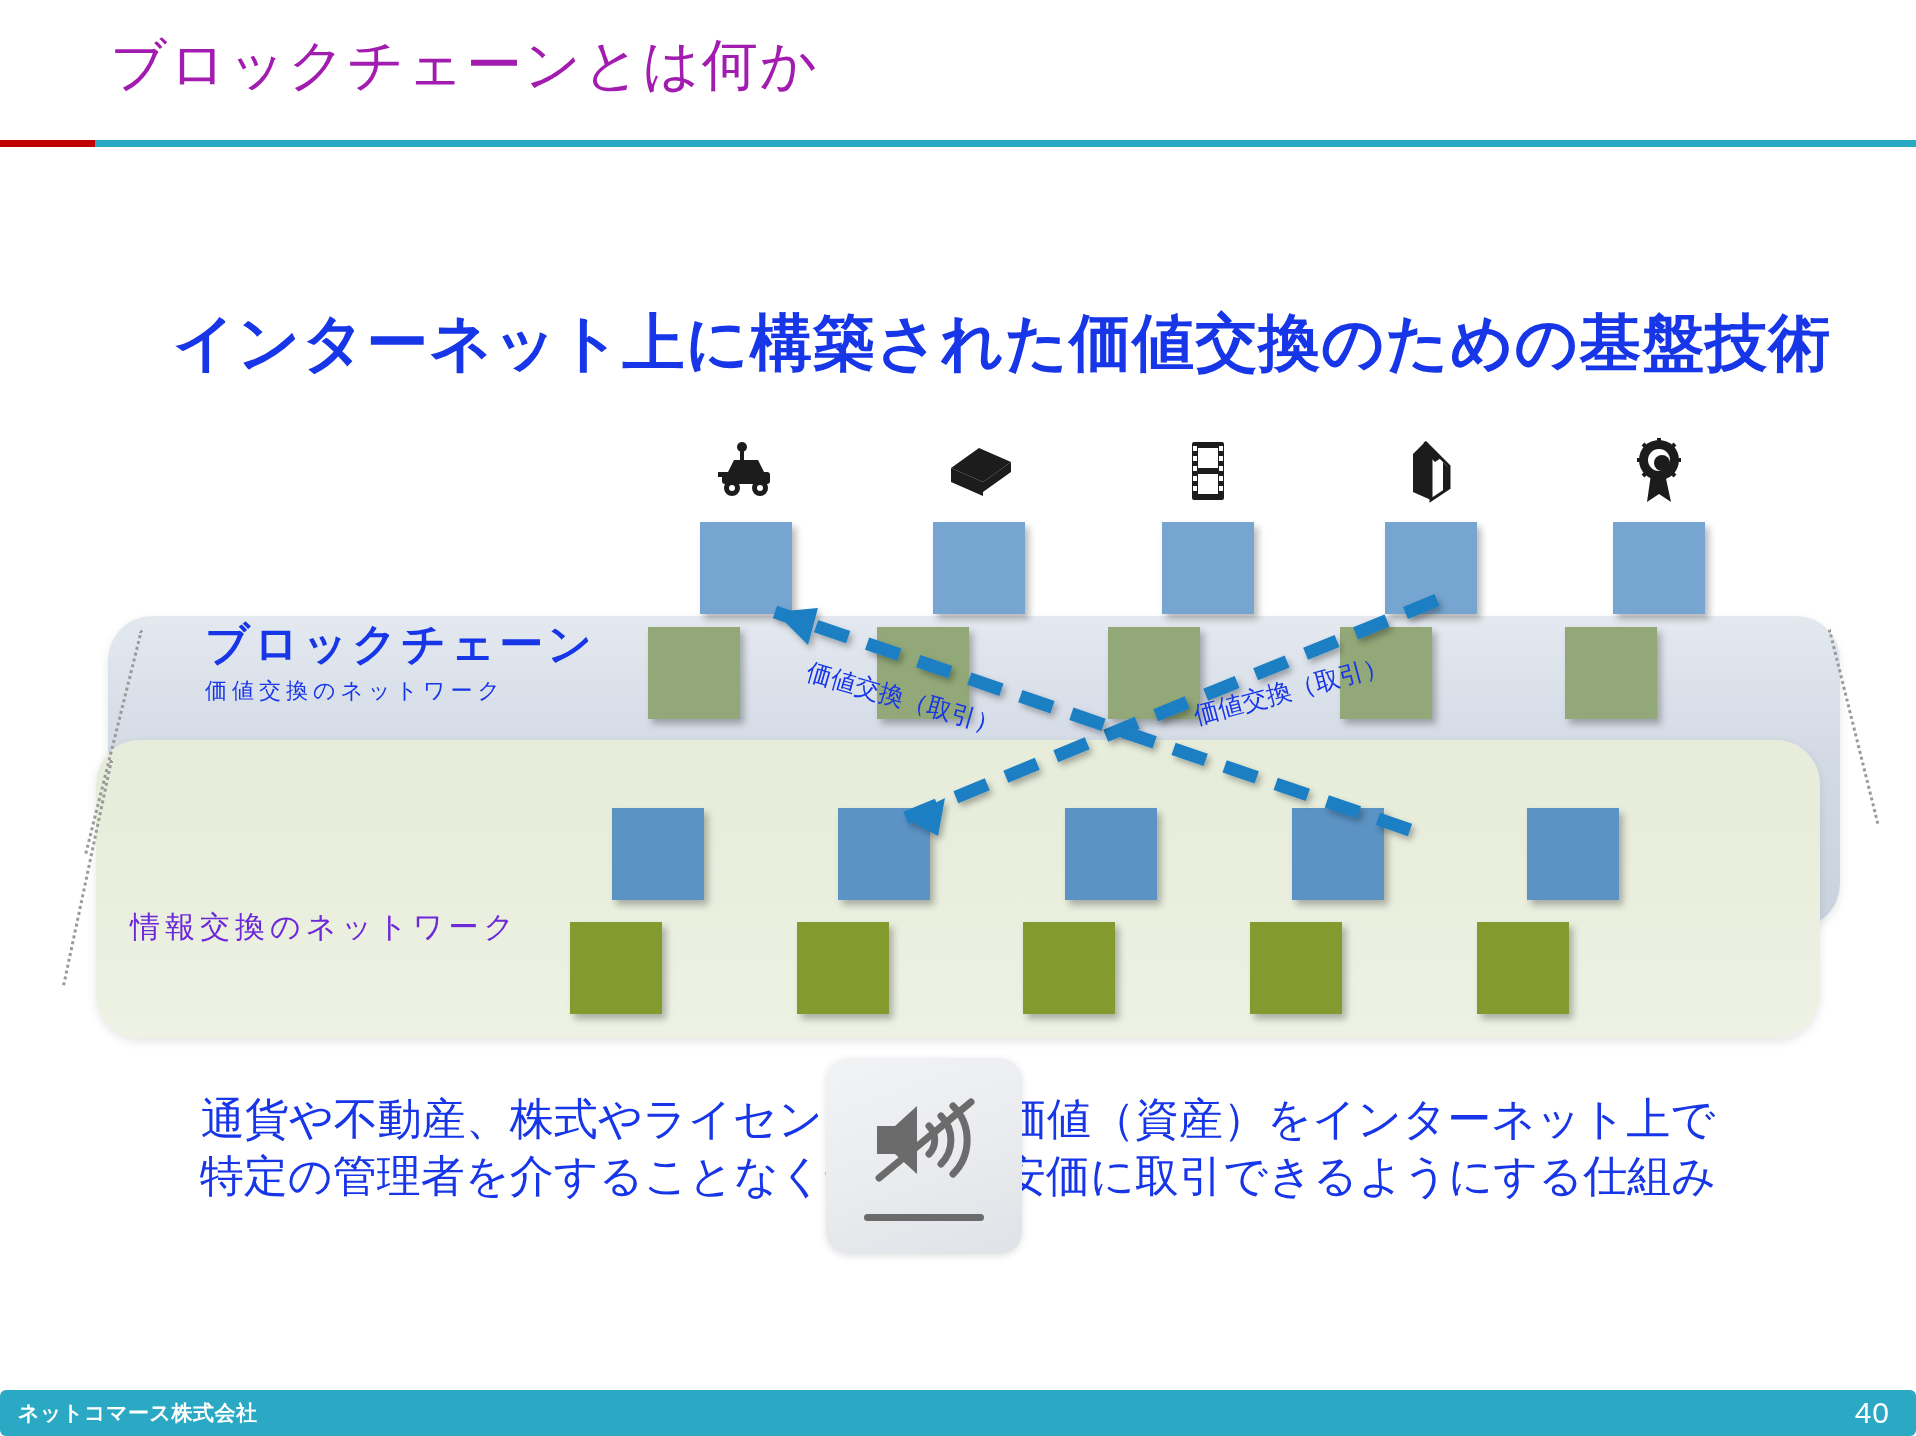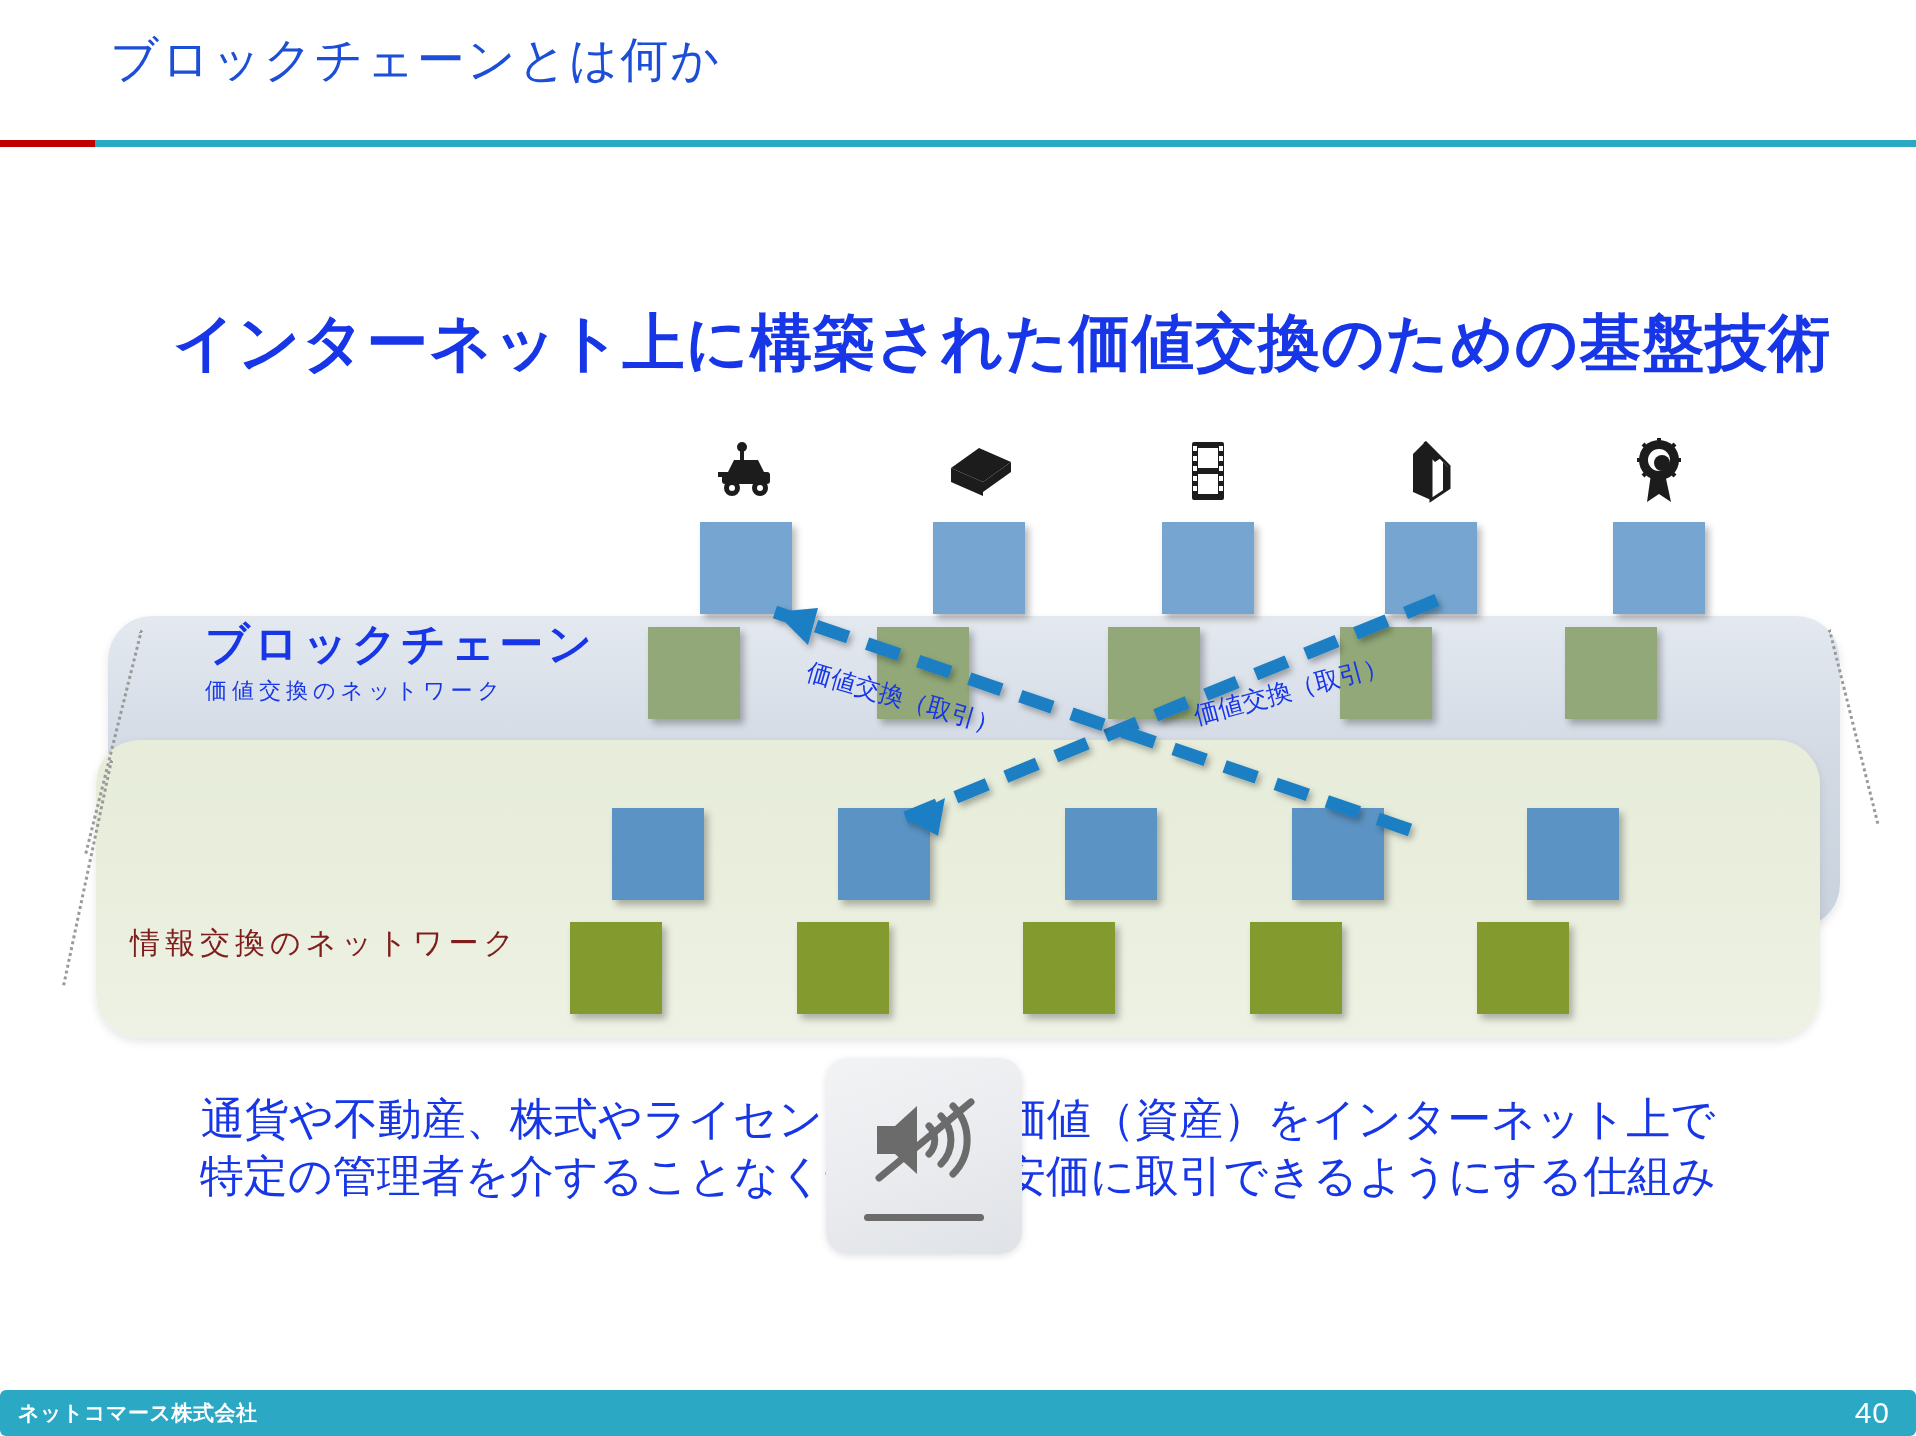--- a/index.html
+++ b/index.html
@@ -13,22 +13,22 @@
     position: relative;
     overflow: hidden;
     font-family: "Liberation Sans", "DejaVu Sans", sans-serif;
   }
 
   
   #slide-title {
     position: absolute;
     left: 110px;
     top: 28px;
-    font-size: 48px;
-    color: #1d4ed8;
+    font-size: 56px;
+    color: #a21caf;
     letter-spacing: 2px;
     white-space: nowrap;
     font-weight: 400;
   }
   #title-rule {
     position: absolute;
     left: 0;
     top: 140px;
     width: 1916px;
     height: 7px;
@@ -136,24 +136,24 @@
   #internet-label .lbl-main {
     font-size: 44px;
     font-weight: bold;
     color: #1a8a4a;
     letter-spacing: 7px;
     line-height: 1.08;
     white-space: nowrap;
   }
   #internet-label .lbl-sub {
     font-size: 30px;
-    color: #7f1d1d;
+    color: #6d28d9;
     letter-spacing: 5px;
     white-space: nowrap;
-    margin-top: 18px;
+    margin-top: 2px;
   }
 
   
   .node {
     position: absolute;
     box-shadow: 4px 5px 7px rgba(0,0,0,0.28);
   }
   .node.blue-light { background: #75a5d0; }
   .node.blue-mid   { background: #5b93c4; }
   .node.olive-soft { background: #92a878; }

